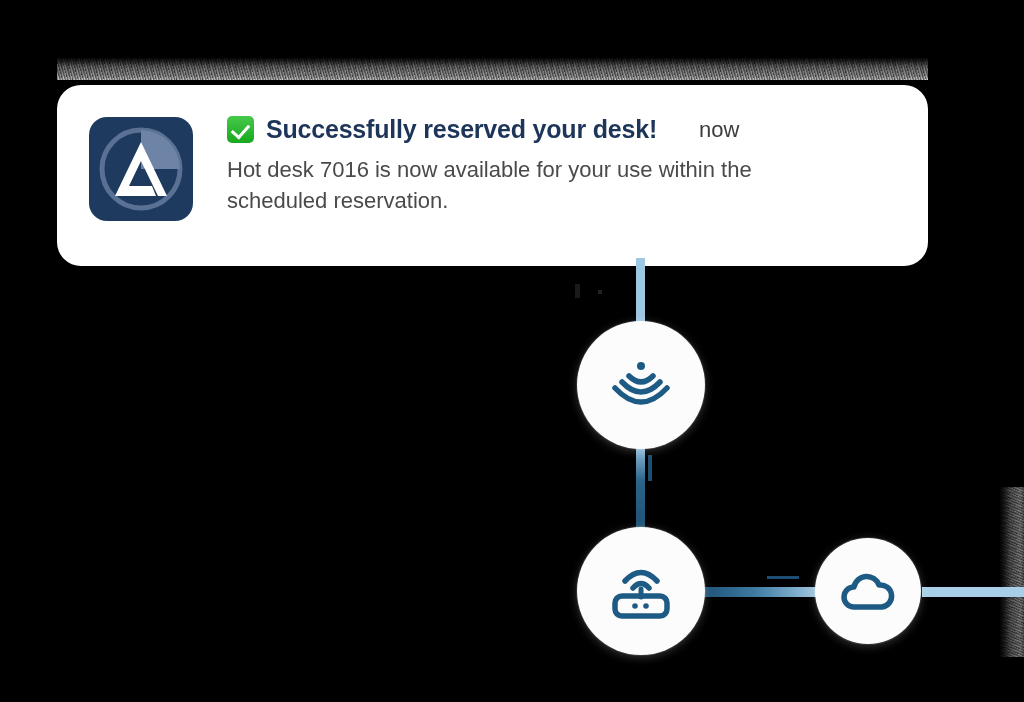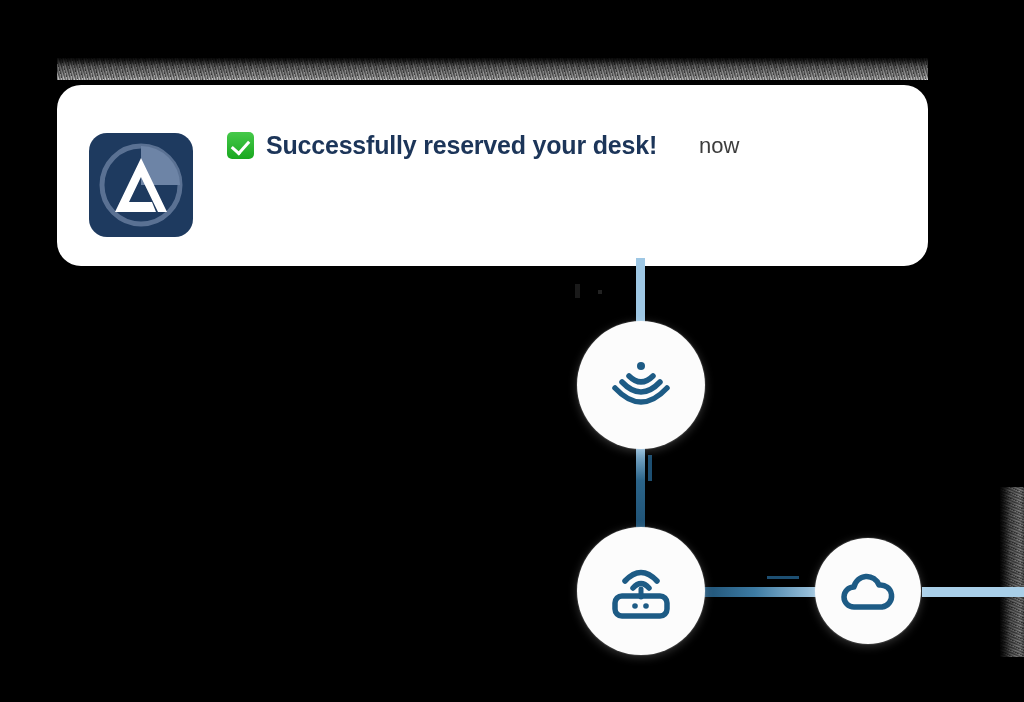--- a/index.html
+++ b/index.html
@@ -77,21 +77,21 @@
     left: 57px;
     top: 85px;
     width: 871px;
     height: 181px;
     background: #ffffff;
     border-radius: 24px;
     box-shadow: 0 6px 16px rgba(0,0,0,0.28);
     display: flex;
     align-items: flex-start;
     box-sizing: border-box;
-    padding: 40px 28px 24px 32px;
+    padding: 24px 28px 24px 32px;
   }
 
   .app-icon {
     width: 104px;
     height: 104px;
     flex: 0 0 104px;
     border-radius: 18px;
     background: #1d3557;
     background: #1e3a5f;
     position: relative;
@@ -245,20 +245,21 @@
         <path d="M52 25 L78 79 L69 79 L52 44 L40 69 L63 69 L67 79 L26 79 Z" fill="#ffffff"></path>
       </svg>
     </div>
 
     <div class="notif-body">
       <div class="notif-headline">
         <span class="check-emoji"></span>
         <span class="notif-title">Successfully reserved your desk!</span>
         <span class="notif-time">now</span>
       </div>
+      <div class="notif-text">Hot desk 7016 is now available for your use within the scheduled reservation.</div>
     </div>
 
   </div>
 
   <div class="link link-ap-up"></div>
   <div class="link link-ap-router"></div>
   <div class="link link-ap-router-stub"></div>
   <div class="link link-router-cloud"></div>
   <div class="link link-router-cloud-stub"></div>
   <div class="link link-cloud-right"></div>

